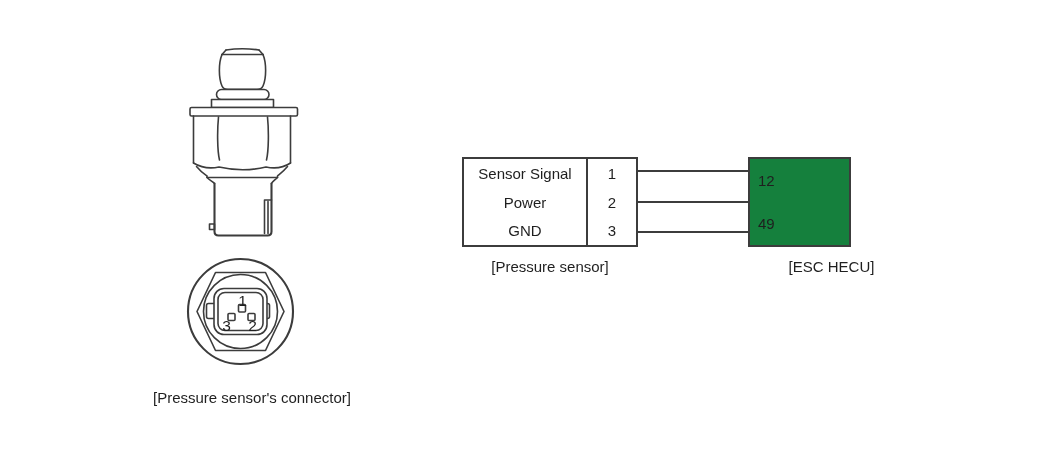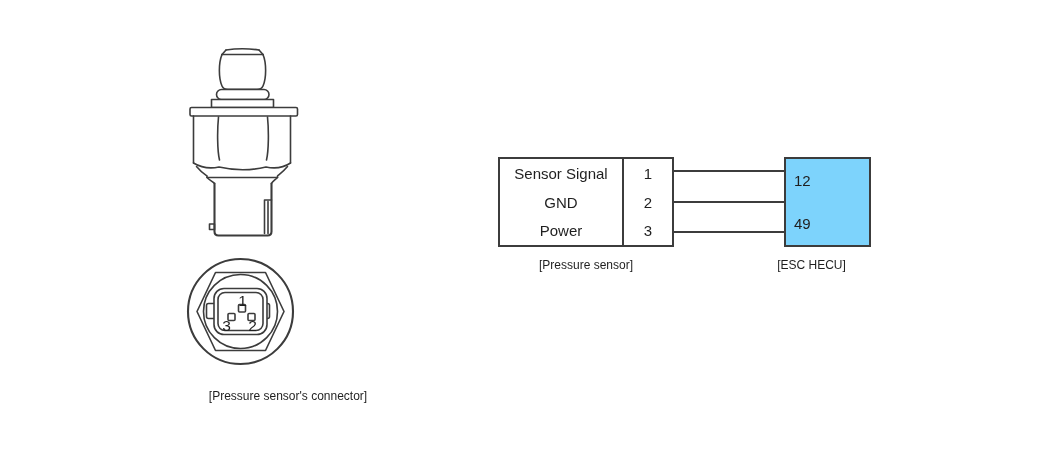--- a/index.html
+++ b/index.html
@@ -4,21 +4,21 @@
 <style>
   html,body{margin:0;padding:0;background:#ffffff;}
   .canvas{
     position:relative;
     width:1050px;height:451px;
     background:#ffffff;
     font-family:"Liberation Sans","DejaVu Sans",sans-serif;
     color:#1f1f1f;
     overflow:hidden;
   }
-  .abs{position:absolute;margin-left:36px;}
+  .abs{position:absolute;}
   .art{position:absolute;left:0;top:0;}
   .art .ln{stroke:#3c3c3c;fill:none;stroke-width:1.6;stroke-linecap:round;stroke-linejoin:round;}
   .art .ln2{stroke:#3c3c3c;fill:none;stroke-width:2.1;stroke-linecap:round;stroke-linejoin:round;}
   .art .fillw{fill:#ffffff;}
   .art text{font-family:"Liberation Sans","DejaVu Sans",sans-serif;font-size:15.5px;fill:#1f1f1f;}
 
   
   .ps-table{
     left:462px;top:157px;width:176px;height:90px;
     border:2px solid #3c3c3c;box-sizing:border-box;
@@ -31,39 +31,39 @@
   .ps-table .col-pins{
     flex:1;display:flex;flex-direction:column;
   }
   .ps-table .cell{
     flex:1;display:flex;align-items:center;justify-content:center;
     font-size:15px;white-space:nowrap;
   }
 
   
   .hecu-box{
-    left:748px;top:157px;width:87px;height:90px;
+    left:748px;top:157px;width:103px;height:90px;
     border:2px solid #3c3c3c;box-sizing:border-box;
-    display:flex;flex-direction:column;background:#7dd3fc;
+    display:flex;flex-direction:column;background:#15803d;
   }
   .hecu-box .cell{
     flex:1;display:flex;align-items:center;justify-content:flex-start;
     padding-left:8px;font-size:15px;
   }
 
   
   .wire{left:638px;width:110px;height:2px;background:#3c3c3c;}
   .wire.w1{top:170px;}
   .wire.w2{top:201px;}
   .wire.w3{top:231px;}
 
   
-  .caption{font-size:12px;text-align:center;white-space:nowrap;}
+  .caption{font-size:15px;text-align:center;white-space:nowrap;}
   .cap-sensor{left:462px;top:258px;width:176px;}
-  .cap-hecu{left:724px;top:258px;width:103px;}
+  .cap-hecu{left:780px;top:258px;width:103px;}
   .cap-connector{left:122px;top:389px;width:260px;}
 </style>
 </head>
 <body>
 
 <div class="canvas">
 
   <svg class="art" width="1050" height="451" viewBox="0 0 1050 451">
 
     <g>
@@ -114,22 +114,22 @@
 
       <text x="242.5" y="305.5" text-anchor="middle">1</text>
       <text x="226.5" y="330.5" text-anchor="middle">3</text>
       <text x="252.5" y="330.5" text-anchor="middle">2</text>
     </g>
   </svg>
 
   <div class="abs ps-table">
     <div class="col-signals">
       <div class="cell">Sensor Signal</div>
+      <div class="cell">Power</div>
       <div class="cell">GND</div>
-      <div class="cell">Power</div>
     </div>
     <div class="col-pins">
       <div class="cell">1</div>
       <div class="cell">2</div>
       <div class="cell">3</div>
     </div>
   </div>
 
   <div class="abs wire w1"></div>
   <div class="abs wire w2"></div>

